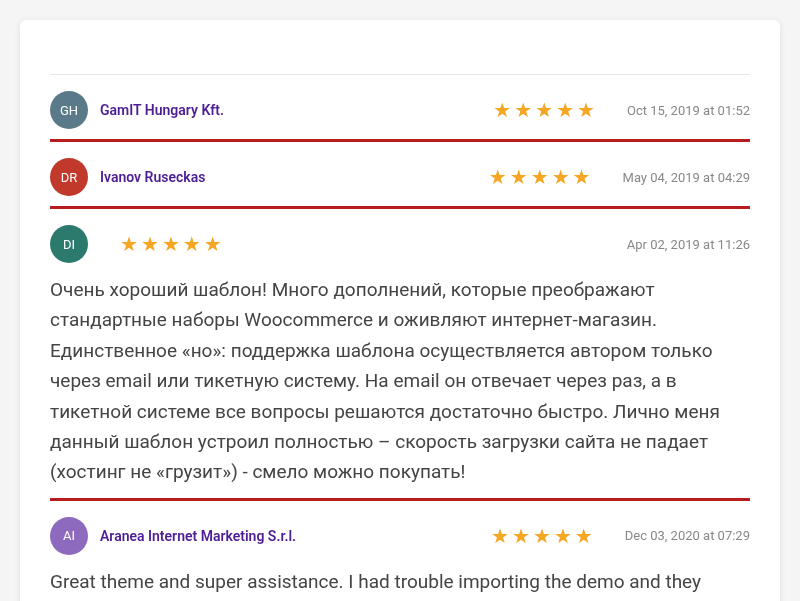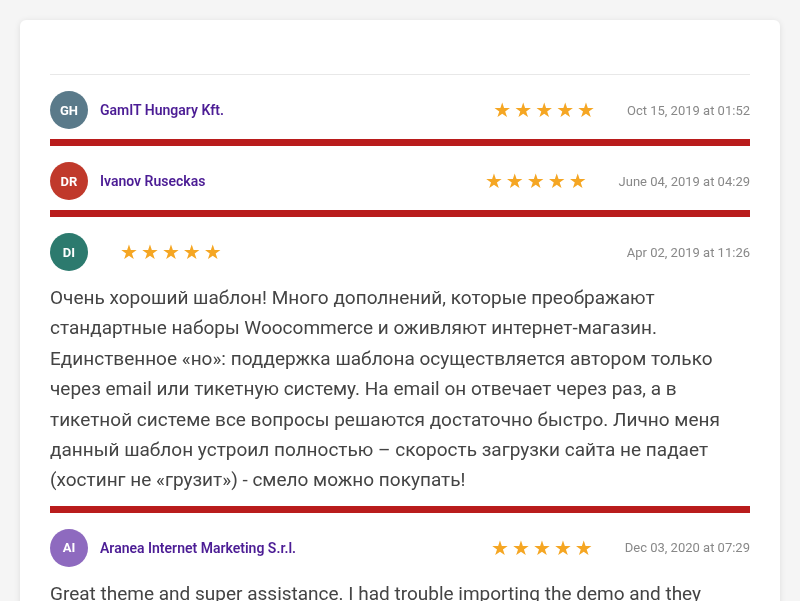--- a/index.html
+++ b/index.html
@@ -26,40 +26,40 @@
       letter-spacing: 1px;
       color: #222;
       margin-bottom: 24px;
       text-transform: uppercase;
     }
     .review-list {
       display: flex;
       flex-direction: column;
     }
     .review-item {
-      border-top: 7px solid #b91c1c;
+      border-top: 3px solid #b91c1c;
       padding: 16px 0 10px;
     }
     .review-item:first-child {
       border-top: 1px solid #e8e8e8;
     }
     .review-header {
       display: flex;
       align-items: center;
       gap: 12px;
     }
     .avatar {
       width: 38px;
       height: 38px;
       border-radius: 50%;
       display: flex;
       align-items: center;
       justify-content: center;
       font-size: 13px;
-      font-weight: 700;
+      font-weight: 400;
       color: #fff;
       flex-shrink: 0;
     }
     .avatar-gh { background: #5a7a8a; }
     .avatar-dr { background: #c0392b; }
     .avatar-di { background: #2c7a6e; }
     .avatar-ai { background: #8e6abf; }
     .reviewer-name {
       font-size: 14px;
       font-weight: 600;
@@ -160,21 +160,21 @@
     <div class="review-header">
       <div class="avatar avatar-dr">DR</div>
       <span class="reviewer-name">Ivanov Ruseckas</span>
       <div class="stars">
             <span class="star">★</span>
             <span class="star">★</span>
             <span class="star">★</span>
             <span class="star">★</span>
             <span class="star">★</span>
           </div>
-      <span class="review-date">June 04, 2019 at 04:29</span>
+      <span class="review-date">May 04, 2019 at 04:29</span>
     </div>
 
   </div>
       <div class="review-item">
     <div class="review-header">
       <div class="avatar avatar-di">DI</div>
       <div class="stars">
             <span class="star">★</span>
             <span class="star">★</span>
             <span class="star">★</span>

